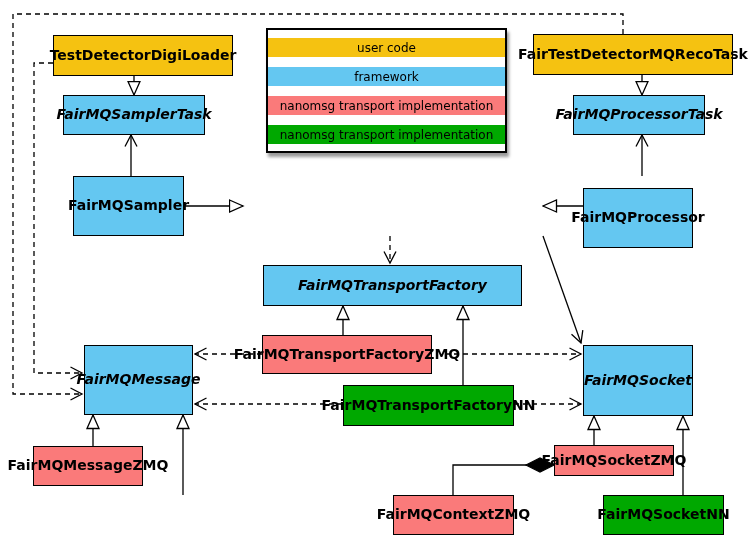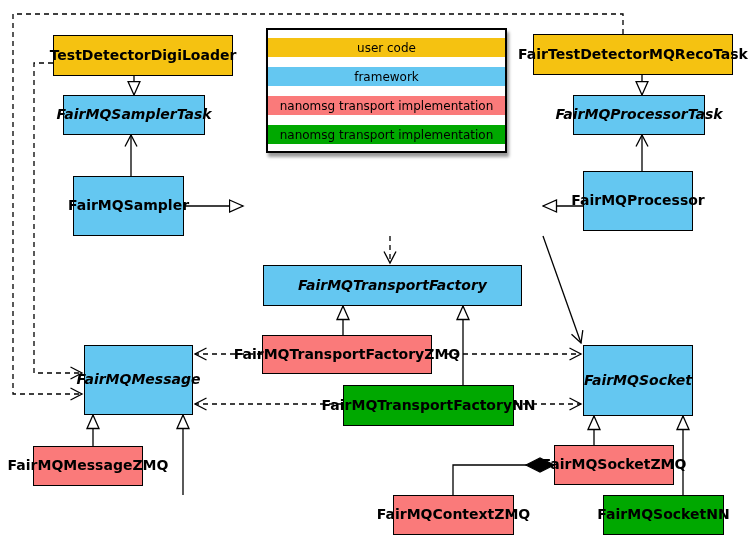--- a/index.html
+++ b/index.html
@@ -95,34 +95,34 @@
 
   <div class="node user-code" style="left:533px;top:34px;width:200px;height:41px">FairTestDetectorMQRecoTask</div>
 
   <div class="node framework abstract" style="left:63px;top:95px;width:142px;height:40px">FairMQSamplerTask</div>
 
   <div class="node framework abstract" style="left:573px;top:95px;width:132px;height:40px">FairMQProcessorTask</div>
 
   <div class="node framework" style="left:73px;top:176px;width:111px;height:60px">FairMQSampler</div>
 
 
-  <div class="node framework" style="left:583px;top:171px;width:110px;height:60px">FairMQProcessor</div>
+  <div class="node framework" style="left:583px;top:188px;width:110px;height:60px">FairMQProcessor</div>
 
   <div class="node framework abstract" style="left:263px;top:265px;width:259px;height:41px">FairMQTransportFactory</div>
 
   <div class="node framework abstract" style="left:84px;top:345px;width:109px;height:70px">FairMQMessage</div>
 
   <div class="node framework abstract" style="left:583px;top:345px;width:110px;height:71px">FairMQSocket</div>
 
   <div class="node zeromq" style="left:262px;top:335px;width:170px;height:39px">FairMQTransportFactoryZMQ</div>
 
   <div class="node nanomsg" style="left:343px;top:385px;width:171px;height:41px">FairMQTransportFactoryNN</div>
 
   <div class="node zeromq" style="left:33px;top:446px;width:110px;height:40px">FairMQMessageZMQ</div>
 
 
-  <div class="node zeromq" style="left:554px;top:445px;width:120px;height:40px">FairMQSocketZMQ</div>
+  <div class="node zeromq" style="left:554px;top:445px;width:120px;height:31px">FairMQSocketZMQ</div>
 
   <div class="node nanomsg" style="left:603px;top:495px;width:121px;height:40px">FairMQSocketNN</div>
 
   <div class="node zeromq" style="left:393px;top:495px;width:121px;height:40px">FairMQContextZMQ</div>
 
 </div>
 
 </body></html>

